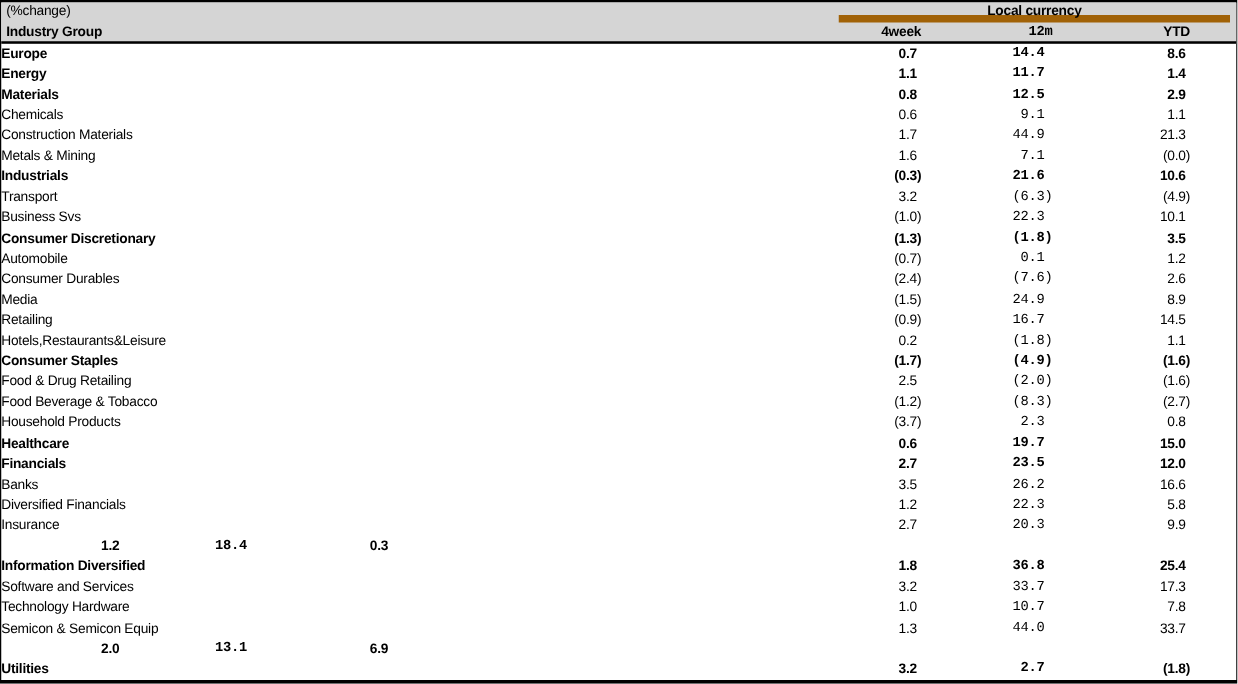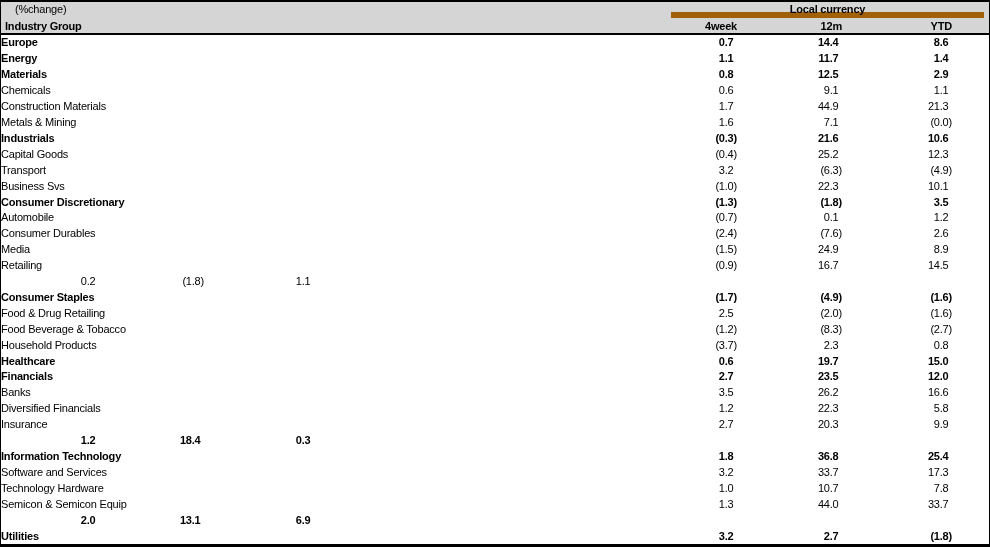--- a/index.html
+++ b/index.html
@@ -20,39 +20,39 @@
     background: #fff;
     font-size: 11px;
     letter-spacing: -0.2px;
     color: #000;
   }
   .thead {
     background: #d5d5d5;
     border-bottom: 2px solid #000;
     flex: 0 0 auto;
   }
-  .hrow1 { display: flex; height: 16px; line-height: 15px; padding-left: 10px; }
+  .hrow1 { display: flex; height: 16px; line-height: 15px; }
   .pct-label { flex: 1; padding-left: 4px; font-weight: normal; }
   .lc-span {
     width: 313px;
     margin-right: 5px;
     text-align: center;
     font-weight: bold;
     border-bottom: 6px solid #a16207;
   }
   .hrow2 { display: flex; height: 15px; line-height: 14px; font-weight: bold; align-items: flex-end; }
   .h-name { flex: 1; padding-left: 4px; }
   .tbody { flex: 1 1 auto; display: flex; flex-direction: column; }
   .row { display: flex; flex: 1 1 0; align-items: center; line-height: 1; }
   .row.bold { font-weight: bold; }
   .cell.name { flex: 1; padding-left: 0; }
   .cell.name.indent { }
   .num { text-align: right; }
   .c0 { width: 100px; padding-right: 2px; }
-  .c1 { width: 105px; padding-right: 2px; }
+  .c1 { width: 105px; padding-right: 2px; font-family: Liberation Mono, monospace; }
   .c2 { width: 145px; padding-right: 37px; }
   .pad { visibility: hidden; }
 </style>
 </head>
 <body>
 
 <div class="sheet">
   <div class="thead">
     <div class="hrow1">
       <div class="pct-label">(%change)</div>
@@ -102,26 +102,20 @@
         <div class="cell num c1"><span>7.1</span><span class="pad">)</span></div>
         <div class="cell num c2"><span>(0.0)</span></div>
       </div>
       <div class="row bold">
         <div class="cell name">Industrials</div>
         <div class="cell num c0"><span>(0.3)</span></div>
         <div class="cell num c1"><span>21.6</span><span class="pad">)</span></div>
         <div class="cell num c2"><span>10.6</span><span class="pad">)</span></div>
       </div>
       <div class="row">
-        <div class="cell name indent">Capital Goods</div>
-        <div class="cell num c0"><span>(0.4)</span></div>
-        <div class="cell num c1"><span>25.2</span><span class="pad">)</span></div>
-        <div class="cell num c2"><span>12.3</span><span class="pad">)</span></div>
-      </div>
-      <div class="row">
         <div class="cell name indent">Transport</div>
         <div class="cell num c0"><span>3.2</span><span class="pad">)</span></div>
         <div class="cell num c1"><span>(6.3)</span></div>
         <div class="cell num c2"><span>(4.9)</span></div>
       </div>
       <div class="row">
         <div class="cell name indent">Business Svs</div>
         <div class="cell num c0"><span>(1.0)</span></div>
         <div class="cell num c1"><span>22.3</span><span class="pad">)</span></div>
         <div class="cell num c2"><span>10.1</span><span class="pad">)</span></div>
@@ -150,20 +144,21 @@
         <div class="cell num c1"><span>24.9</span><span class="pad">)</span></div>
         <div class="cell num c2"><span>8.9</span><span class="pad">)</span></div>
       </div>
       <div class="row">
         <div class="cell name indent">Retailing</div>
         <div class="cell num c0"><span>(0.9)</span></div>
         <div class="cell num c1"><span>16.7</span><span class="pad">)</span></div>
         <div class="cell num c2"><span>14.5</span><span class="pad">)</span></div>
       </div>
       <div class="row">
+        <div class="cell name indent">Hotels,Restaurants&amp;Leisure</div>
         <div class="cell num c0"><span>0.2</span><span class="pad">)</span></div>
         <div class="cell num c1"><span>(1.8)</span></div>
         <div class="cell num c2"><span>1.1</span><span class="pad">)</span></div>
       </div>
       <div class="row bold">
         <div class="cell name">Consumer Staples</div>
         <div class="cell num c0"><span>(1.7)</span></div>
         <div class="cell num c1"><span>(4.9)</span></div>
         <div class="cell num c2"><span>(1.6)</span></div>
       </div>
@@ -214,21 +209,21 @@
         <div class="cell num c0"><span>2.7</span><span class="pad">)</span></div>
         <div class="cell num c1"><span>20.3</span><span class="pad">)</span></div>
         <div class="cell num c2"><span>9.9</span><span class="pad">)</span></div>
       </div>
       <div class="row bold">
         <div class="cell num c0"><span>1.2</span><span class="pad">)</span></div>
         <div class="cell num c1"><span>18.4</span><span class="pad">)</span></div>
         <div class="cell num c2"><span>0.3</span><span class="pad">)</span></div>
       </div>
       <div class="row bold">
-        <div class="cell name">Information Technology</div>
+        <div class="cell name">Information Diversified</div>
         <div class="cell num c0"><span>1.8</span><span class="pad">)</span></div>
         <div class="cell num c1"><span>36.8</span><span class="pad">)</span></div>
         <div class="cell num c2"><span>25.4</span><span class="pad">)</span></div>
       </div>
       <div class="row">
         <div class="cell name indent">Software and Services</div>
         <div class="cell num c0"><span>3.2</span><span class="pad">)</span></div>
         <div class="cell num c1"><span>33.7</span><span class="pad">)</span></div>
         <div class="cell num c2"><span>17.3</span><span class="pad">)</span></div>
       </div>

